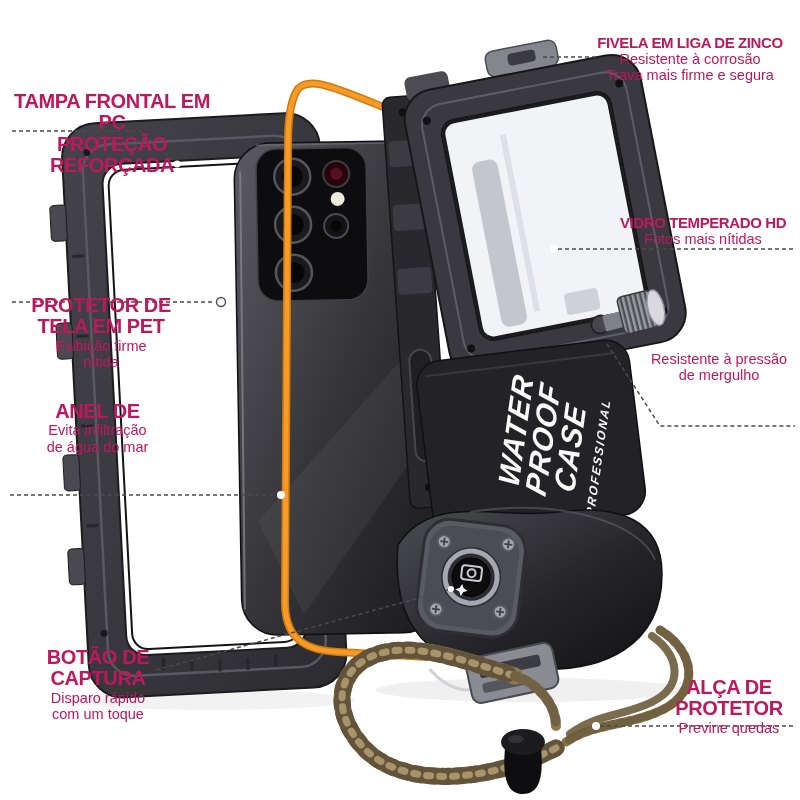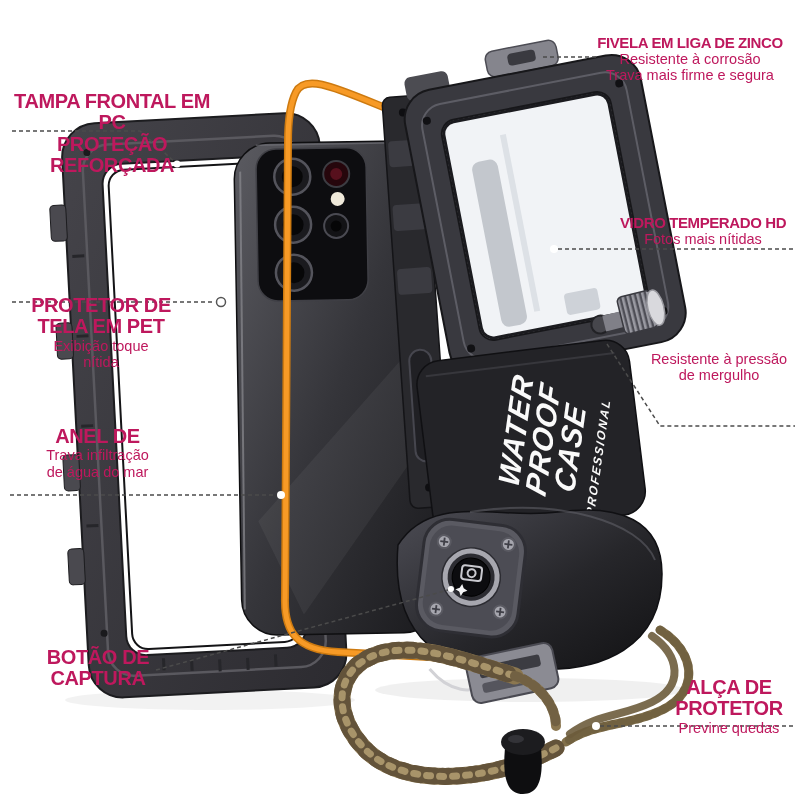--- a/index.html
+++ b/index.html
@@ -256,56 +256,60 @@
       <span>PROTEÇÃO REFORÇADA</span>
     </div>
   </div>
 
   <div class="callout t16" style="left:12px;top:251px;width:178px;margin-top:44px;">
     <div class="ct">
       <span>PROTETOR DE</span>
       <span>TELA EM PET</span>
     </div>
     <div class="cd">
-      <span>Exibição toque</span>
+      <span>Exibição firme</span>
       <span>nítida</span>
     </div>
   </div>
 
   <div class="callout t15" style="left:606px;top:215px;width:194px;">
     <div class="ct">
         <span>VIDRO TEMPERADO HD</span>
       </div>
     <div class="cd">
         <span>Fotos mais nítidas</span>
       </div>
   </div>
 
   <div class="callout t15" style="left:638px;top:351px;width:162px;">
     <div class="cd">
       <span>Resistente à pressão</span>
       <span>de mergulho</span>
     </div>
   </div>
 
-  <div class="callout t16" style="left:10px;top:401px;width:175px;margin-top:25px;">
+  <div class="callout t16" style="left:10px;top:401px;width:175px;">
     <div class="ct">
       <span>ANEL DE</span>
     </div>
     <div class="cd">
-      <span>Trava infiltração</span>
+      <span>Evita infiltração</span>
       <span>de água do mar</span>
     </div>
   </div>
 
   <div class="callout t16" style="left:12px;top:647px;width:172px;">
     <div class="ct">
       <span>BOTÃO DE</span>
       <span>CAPTURA</span>
     </div>
+    <div class="cd">
+      <span>Disparo rápido</span>
+      <span>com um toque</span>
+    </div>
   </div>
 
   <div class="callout t16" style="left:658px;top:677px;width:142px;text-align:center;">
     <div class="ct">
       <span>ALÇA DE</span>
       <span>PROTETOR</span>
     </div>
     <div class="cd">
         <span>Previne quedas</span>
       </div>

